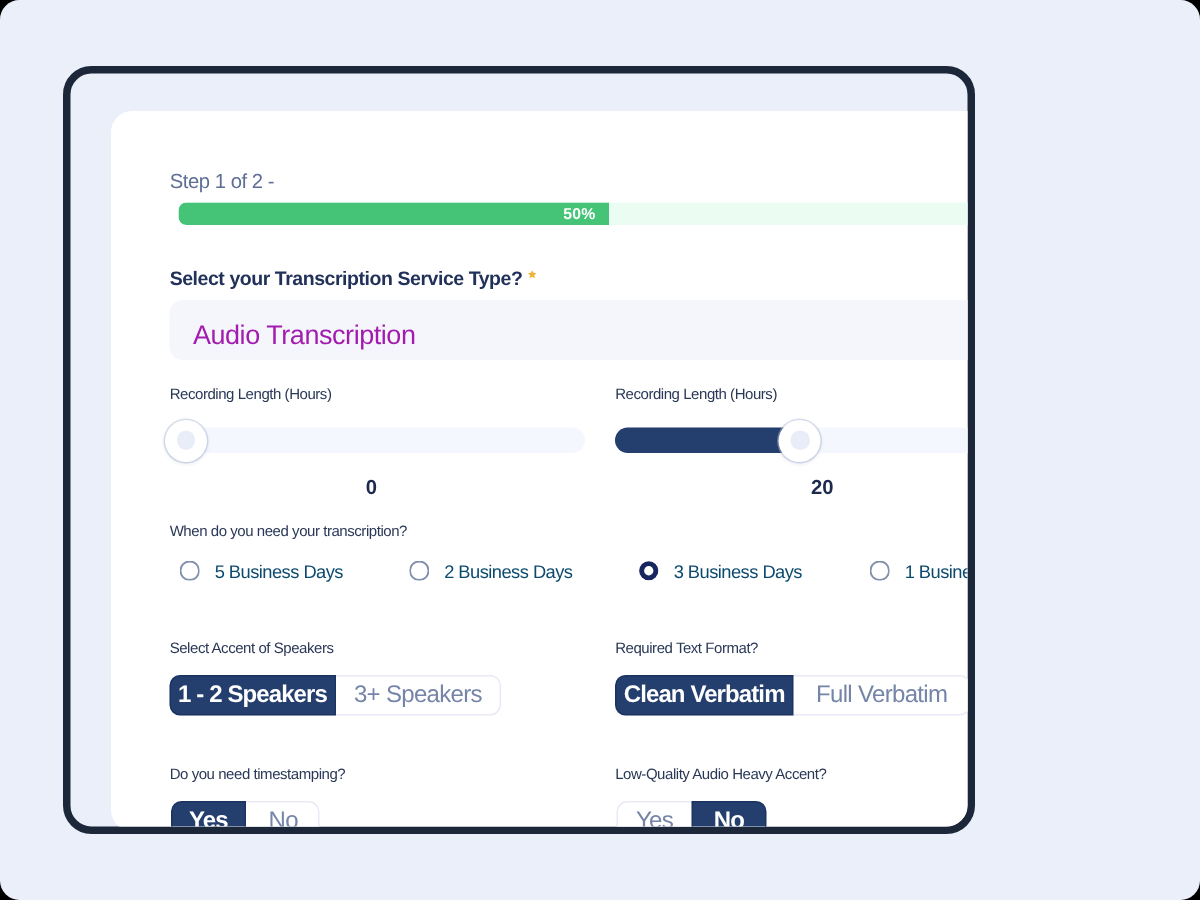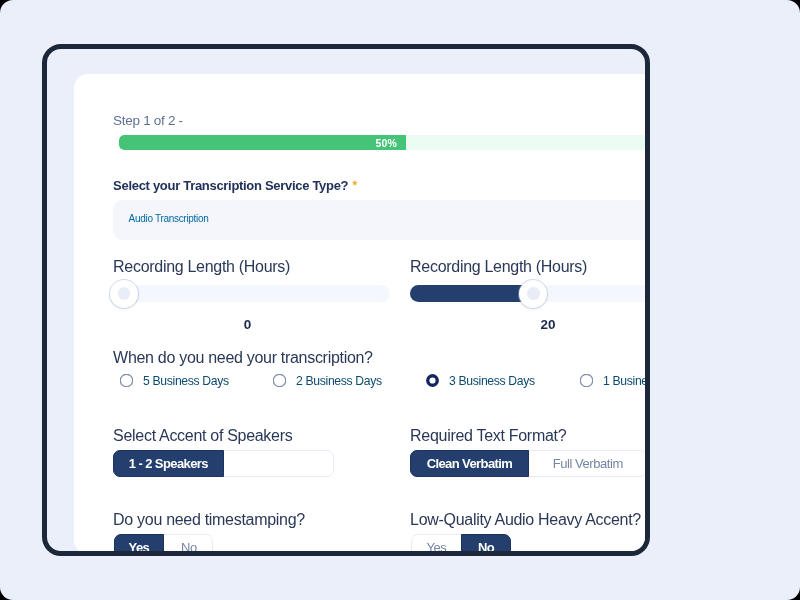--- a/index.html
+++ b/index.html
@@ -21,46 +21,46 @@
 
   
   .steplabel { left:113px; top:114px; font-size:13.5px; letter-spacing:-0.3px; color:#5f6f94; line-height:1; }
   .progress { left:119px; top:135px; width:573px; height:15px; border-radius:5px; background:#ebfcf2; overflow:hidden; }
   .progress-fill { position:absolute; left:0; top:0; height:15px; width:287px; background:#45c478;
                    border-radius:5px 0 0 5px; display:flex; align-items:center; justify-content:flex-end; }
   .progress-label { font-size:10.5px; font-weight:bold; color:#fff; padding-right:9px; letter-spacing:.2px; }
 
   
   .lbl-bold { font-size:13px; letter-spacing:-0.3px; color:#213159; line-height:1; font-weight:bold; white-space:nowrap; }
-  .lbl { font-size:16px; letter-spacing:-0.3px; color:#2a3857; line-height:1; white-space:nowrap; }
+  .lbl { font-size:10px; letter-spacing:-0.3px; color:#2a3857; line-height:1; white-space:nowrap; }
   .req { position:absolute; left:239.2px; top:1.6px; line-height:0; }
 
   
   .select { left:113px; top:200px; width:573px; height:40px; background:#f4f6fb; border-radius:9px; }
-  .select-val { position:absolute; left:15.5px; top:13.6px; font-size:10px; letter-spacing:-0.3px; color:#0369a1; line-height:1; }
+  .select-val { position:absolute; left:15.5px; top:13.6px; font-size:18px; letter-spacing:-0.3px; color:#a21caf; line-height:1; }
   .chev { position:absolute; left:662.2px; top:216.6px; line-height:0; }
 
   
   .slider-track { height:17px; border-radius:9px; background:#f4f7fd; }
   .slider-fill { position:absolute; left:0; top:0; height:17px; border-radius:9px; background:#243f6d; }
   .thumb { position:absolute; width:28px; height:28px; border-radius:50%; background:#fff;
            box-shadow:0 1px 3px rgba(70,95,155,.17), 0 0 0 1px rgba(175,188,214,.45); }
   .thumb:after { content:""; position:absolute; left:50%; top:50%; width:12.5px; height:12.5px;
                  margin:-6.2px 0 0 -6.2px; border-radius:50%; background:#e9edf7; }
   .slider-val { font-size:13.5px; font-weight:bold; color:#1d2a4d; line-height:1; text-align:center; }
 
   
   .radio { position:absolute; width:13px; height:13px; line-height:0; }
   .radio-lbl { position:absolute; font-size:12.2px; letter-spacing:-0.35px; color:#0c4a6e; line-height:1; white-space:nowrap; }
 
   
   .tgroup { position:absolute; height:27px; border:1px solid #e8ebf5; border-radius:7px;
             background:#fff; box-sizing:border-box; }
   .tseg { position:absolute; top:0; height:25px; display:flex; align-items:center; justify-content:center;
-          font-size:13px; letter-spacing:-0.45px; color:#7585a8; box-sizing:border-box; white-space:nowrap; }
+          font-size:16px; letter-spacing:-0.45px; color:#7585a8; box-sizing:border-box; white-space:nowrap; }
   .tseg.on { background:#243f6d; border:1px solid #1b3360; color:#fff; font-weight:bold;
              letter-spacing:-0.6px; top:-1px; height:27px; }
   .tgroup.tall { height:28.5px; }
   .tgroup.tall .tseg { height:26.5px; }
   .tgroup.tall .tseg.on { height:28.5px; }
   .tseg.on.left { border-radius:7px 0 0 7px; }
   .tseg.on.right { border-radius:0 7px 7px 0; }
 </style>
 </head>
 <body>
@@ -119,20 +119,21 @@
         <div class="radio-lbl" style="left:449px;top:375px">3 Business Days</div>
         <div class="radio" style="left:579.7px;top:374px"><svg width="13" height="13" viewBox="0 0 26 26">
               <circle cx="13" cy="13" r="12.4" fill="#fff" stroke="#8290ad" stroke-width="2.6"></circle>
             </svg></div>
         <div class="radio-lbl" style="left:603px;top:375px">1 Business Day</div>
       </div>
 
       <div class="abs lbl" style="left:113px;top:428px">Select Accent of Speakers</div>
       <div class="tgroup" style="left:113px;top:450px;width:221px">
         <div class="tseg on left" style="left:-1px;width:110.5px">1 - 2 Speakers</div>
+        <div class="tseg" style="left:109.5px;width:110px">3+ Speakers</div>
       </div>
 
       <div class="abs lbl" style="left:410px;top:428px">Required Text Format?</div>
       <div class="tgroup" style="left:410px;top:450px;width:237px">
         <div class="tseg on left" style="left:-1px;width:118.7px">Clean Verbatim</div>
         <div class="tseg" style="left:117.7px;width:118px">Full Verbatim</div>
       </div>
 
       <div class="abs lbl" style="left:113px;top:511.7px">Do you need timestamping?</div>
       <div class="tgroup tall" style="left:113.5px;top:533.4px;width:99.5px">

